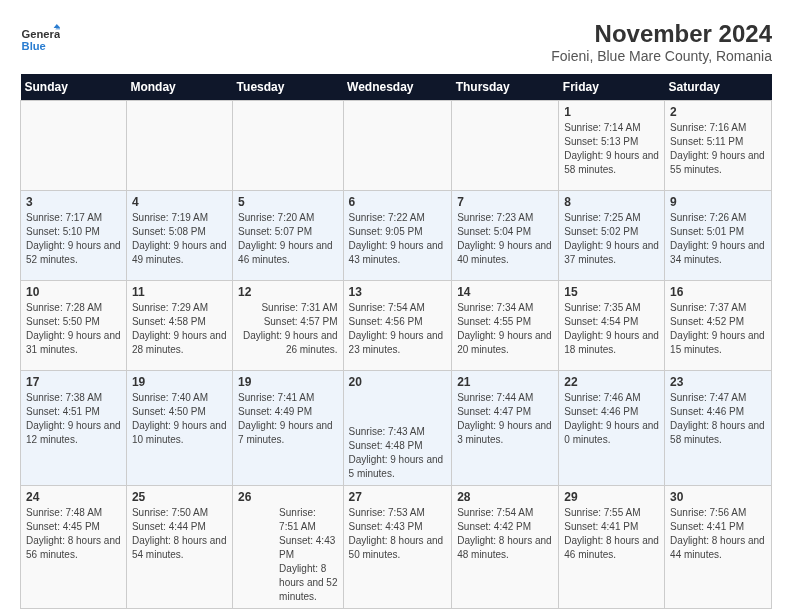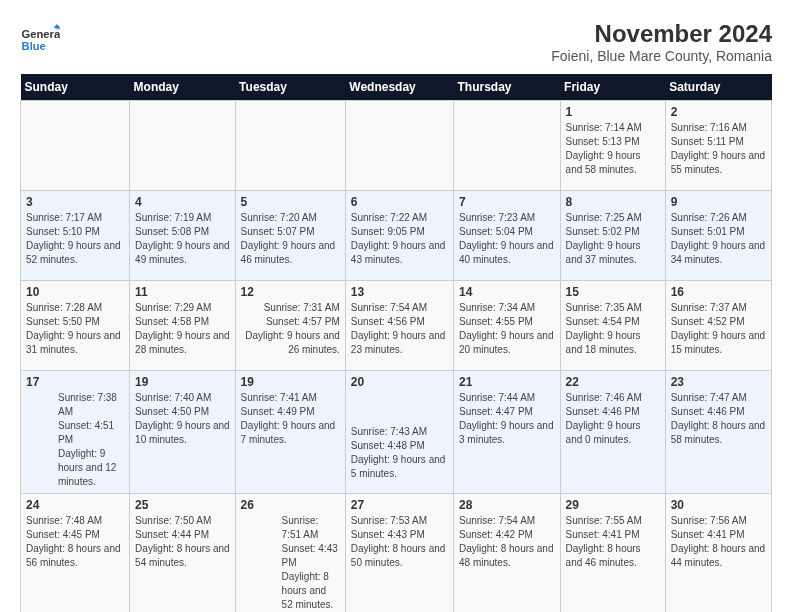--- a/index.html
+++ b/index.html
@@ -213,21 +213,21 @@
         <td>
           <span class="day-number">16</span>
           <div class="day-info" style="white-space: pre-line;">Sunrise: 7:37 AM
 Sunset: 4:52 PM
 Daylight: 9 hours and 15 minutes.</div>
         </td>
       </tr>
       <tr>
         <td>
           <span class="day-number">17</span>
-          <div class="day-info" style="white-space: pre-line; margin-left: 32px;">Sunrise: 7:38 AM
+          <div class="day-info" style="white-space: pre-line;">Sunrise: 7:38 AM
 Sunset: 4:51 PM
 Daylight: 9 hours and 12 minutes.</div>
         </td>
         <td>
           <span class="day-number">19</span>
           <div class="day-info" style="white-space: pre-line;">Sunrise: 7:40 AM
 Sunset: 4:50 PM
 Daylight: 9 hours and 10 minutes.</div>
         </td>
         <td>

